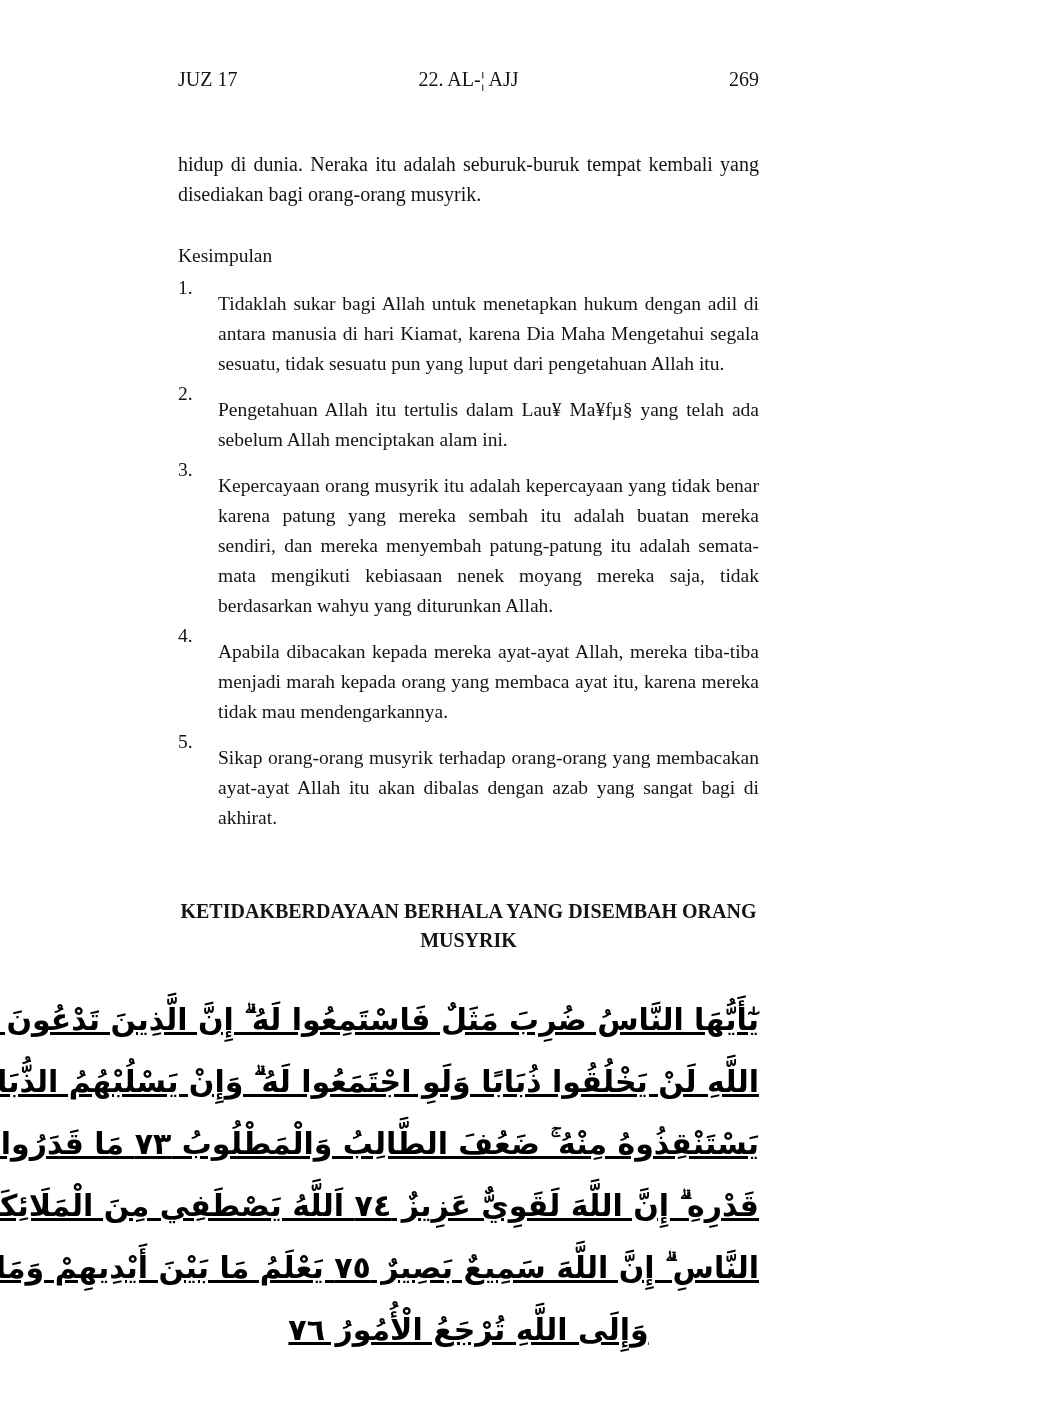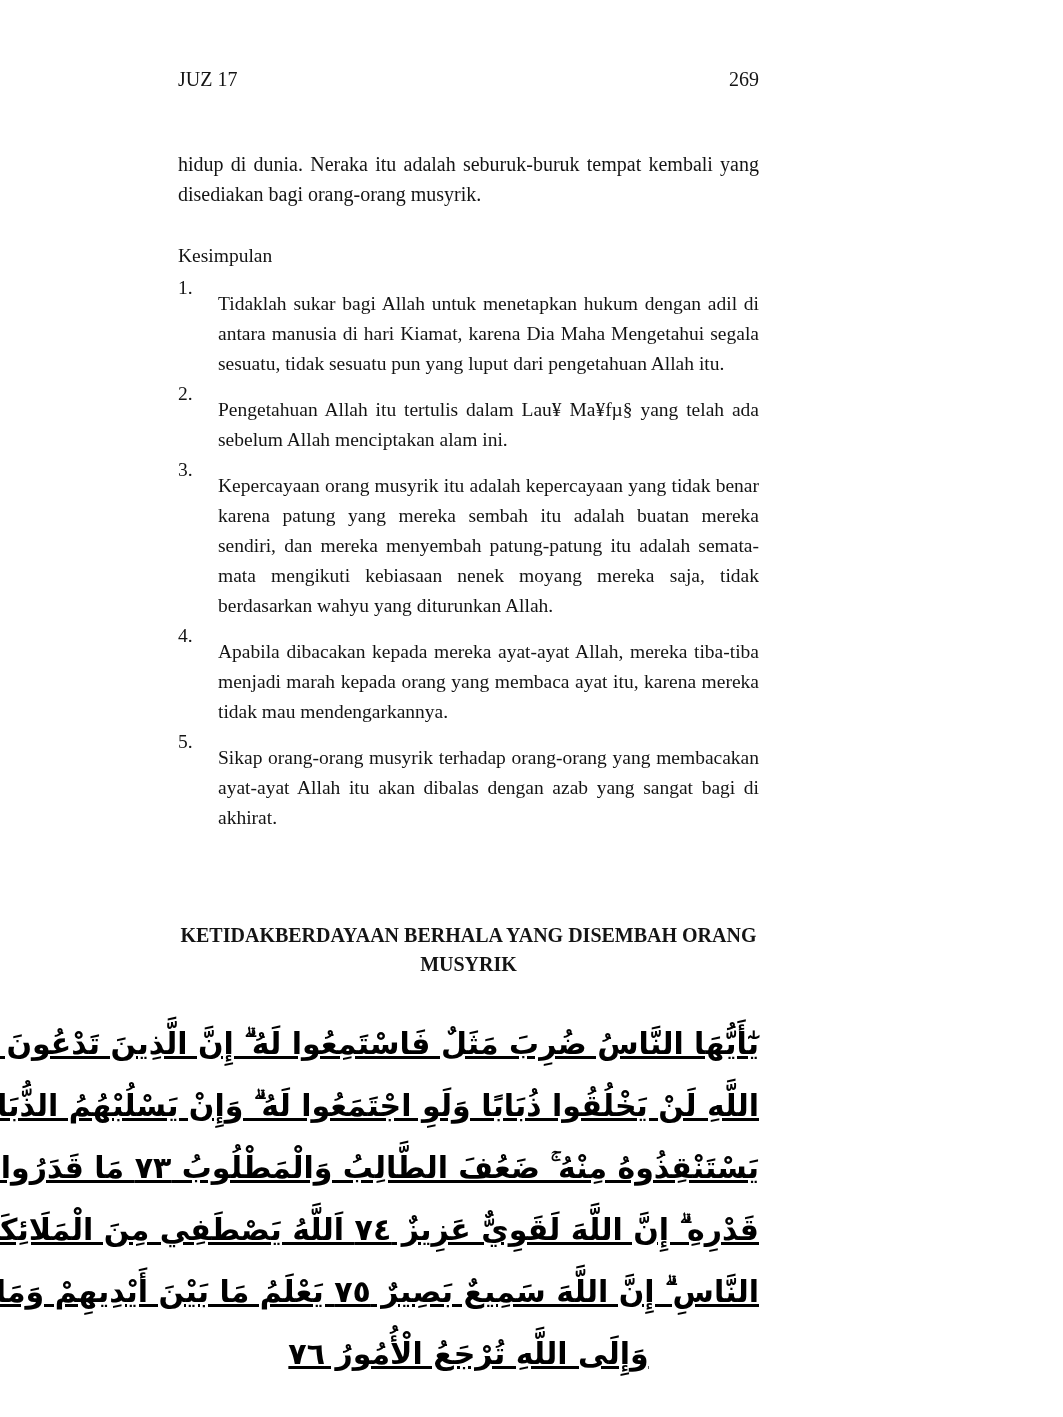--- a/index.html
+++ b/index.html
@@ -49,21 +49,21 @@
     width: 40px;
     flex: 0 0 40px;
   }
   .list-item .txt {
     flex: 1;
     text-align: justify;
     margin-top: 16px;
   }
 
   .section-heading {
-    margin-top: 88px;
+    margin-top: 64px;
     text-align: center;
     font-weight: bold;
     font-size: 20px;
     line-height: 29px;
   }
 
   .arabic-block {
     margin-top: 34px;
     direction: rtl;
     font-family: "DejaVu Sans", sans-serif;
@@ -83,20 +83,21 @@
   }
 </style>
 </head>
 <body>
 
 <div class="page">
   <div class="content">
 
     <div class="page-header">
       <span class="h-left">JUZ 17</span>
+      <span class="h-center">22. AL-¦ AJJ</span>
       <span class="h-right">269</span>
     </div>
 
     <p class="intro-par">hidup di dunia. Neraka itu adalah seburuk-buruk tempat kembali yang disediakan bagi orang-orang musyrik.</p>
 
     <div class="kesimpulan-heading">Kesimpulan</div>
 
     <div class="numbered-list">
       <div class="list-item">
         <span class="num">1.</span>

